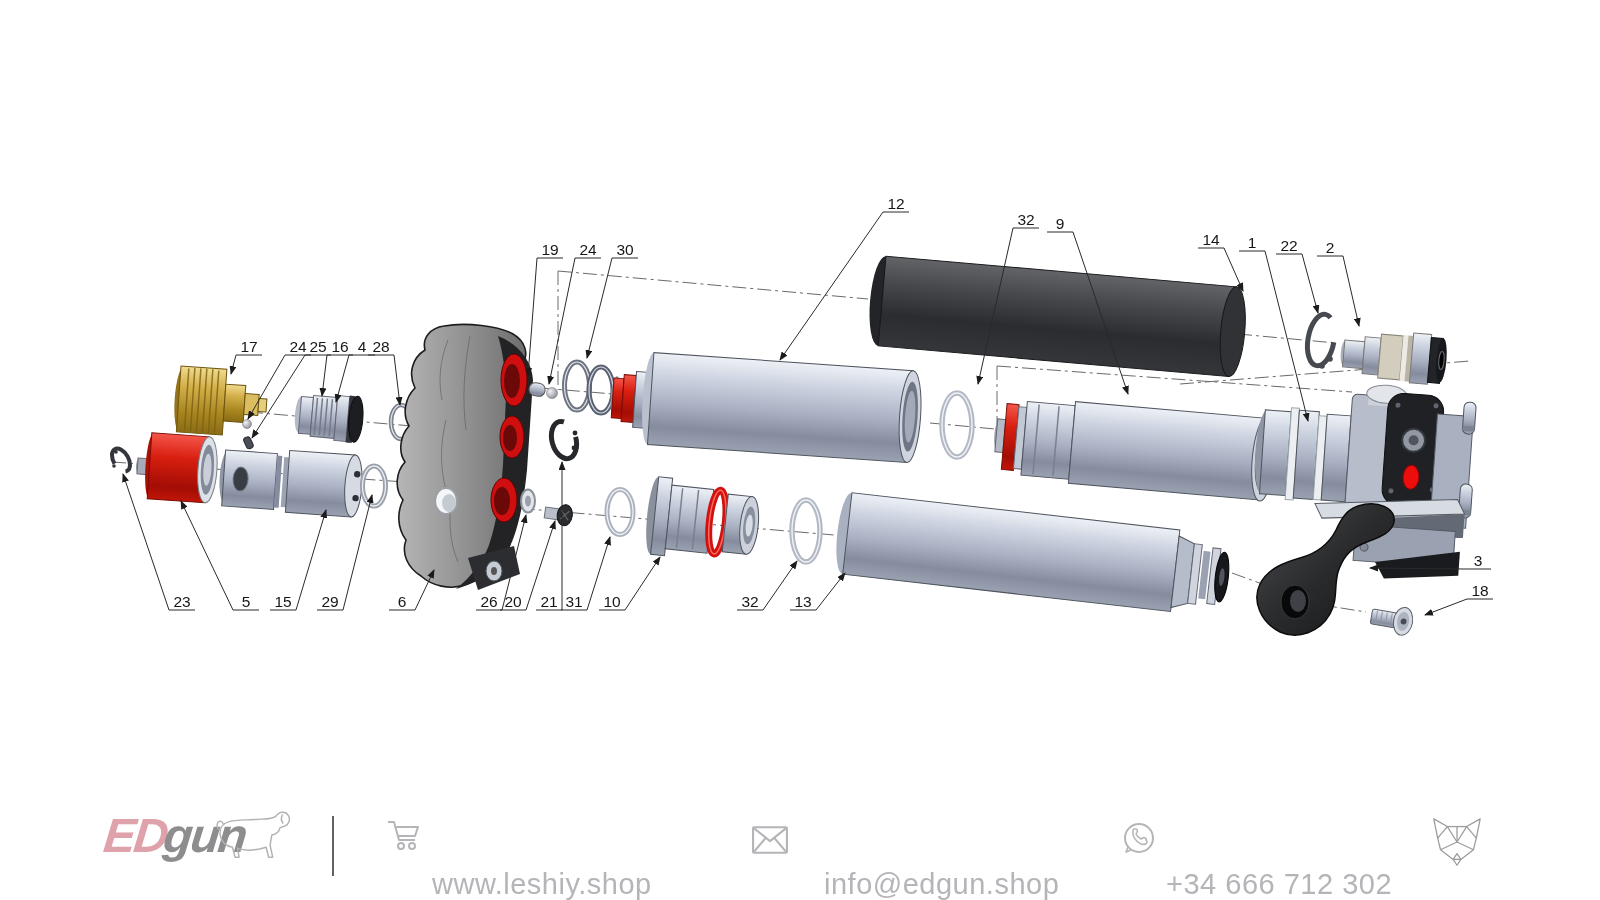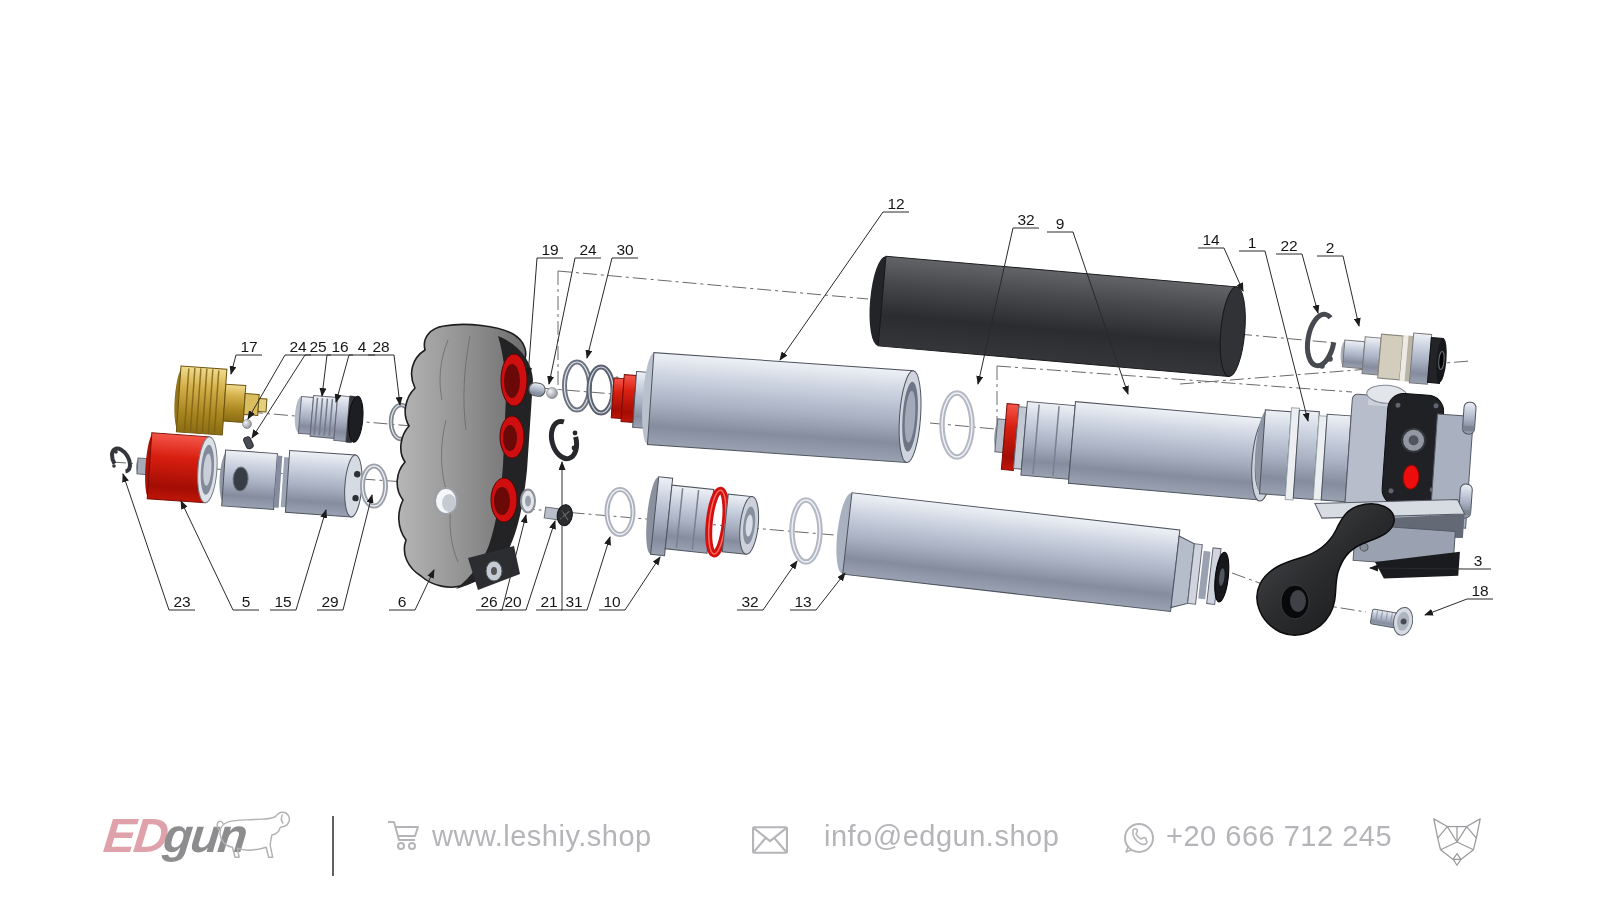--- a/index.html
+++ b/index.html
@@ -1,20 +1,20 @@
 <!DOCTYPE html>
 <html><head>
 <meta charset="utf-8">
 <style>
   html,body{margin:0;padding:0;background:#fff;}
   #canvas{position:relative;width:1600px;height:900px;background:#ffffff;overflow:hidden;
           font-family:"Liberation Sans",sans-serif;}
   svg text.callout{font-family:"Liberation Sans",sans-serif;font-size:15.5px;fill:#161616;}
   #footer{position:absolute;left:0;top:768px;width:1600px;height:132px;}
-  .ftxt{position:absolute;font-size:29px;color:#b5b5b9;letter-spacing:.5px;white-space:nowrap;}
+  .ftxt{position:absolute;font-size:29px;color:#b5b5b9;letter-spacing:.5px;white-space:nowrap;margin-top:48px;}
   #brand{position:absolute;left:104px;top:40px;font-style:italic;font-weight:bold;
          font-size:48px;letter-spacing:-2px;transform:skewX(-6deg);}
   #brand .p1{color:#dfa2aa;}
   #brand .p2{color:#8d8d8f;margin-left:-3px;}
   .divider{position:absolute;left:332px;top:48px;width:2px;height:60px;background:#606065;}
   .icoblock{position:absolute;}
 </style>
 </head>
 <body>
 
@@ -448,21 +448,21 @@
         <path d="M2,24 L13,11"></path>
         <path d="M32,24 L21,11"></path>
   </svg>
   <div class="ftxt" style="left:824px;top:52px">info@edgun.shop</div>
 
   <svg class="icoblock" style="left:1122px;top:53px" width="34" height="34" viewBox="0 0 34 34" fill="none" stroke="#b5b5b9" stroke-width="2" stroke-linejoin="round">
     <circle cx="17" cy="17" r="14"></circle>
     <path d="M6,26 L4,31 L9,29" stroke-width="1.6"></path>
     <path d="M11,10 C10,15 14,21 19,23 C22,24 25,23 25,21 L24,18 C24,17 22,16 21,17 L19,18 C17,17 15,15 14,13 L15,11 C16,10 15,8 14,8 L12,8 C11,8 11,9 11,10 Z" stroke-width="1.6"></path>
   </svg>
-  <div class="ftxt" style="left:1166px;top:52px">+20 666 712 245</div>
+  <div class="ftxt" style="left:1166px;top:52px">+34 666 712 302</div>
 
   <svg class="icoblock" style="left:1428px;top:46px" width="58" height="58" viewBox="0 0 60 58" fill="none" stroke="#9b9b9f" stroke-width="1.3" stroke-linejoin="round">
     <path d="M6,4 L20,12 L10,24 Z"></path>
         <path d="M54,4 L40,12 L50,24 Z"></path>
     <path d="M20,12 L40,12"></path>
         <path d="M10,24 L13,36"></path>
         <path d="M50,24 L47,36"></path>
     <path d="M20,12 L30,28 L40,12"></path>
         <path d="M30,12 L30,28"></path>
     <path d="M13,36 L30,28 L47,36"></path>

